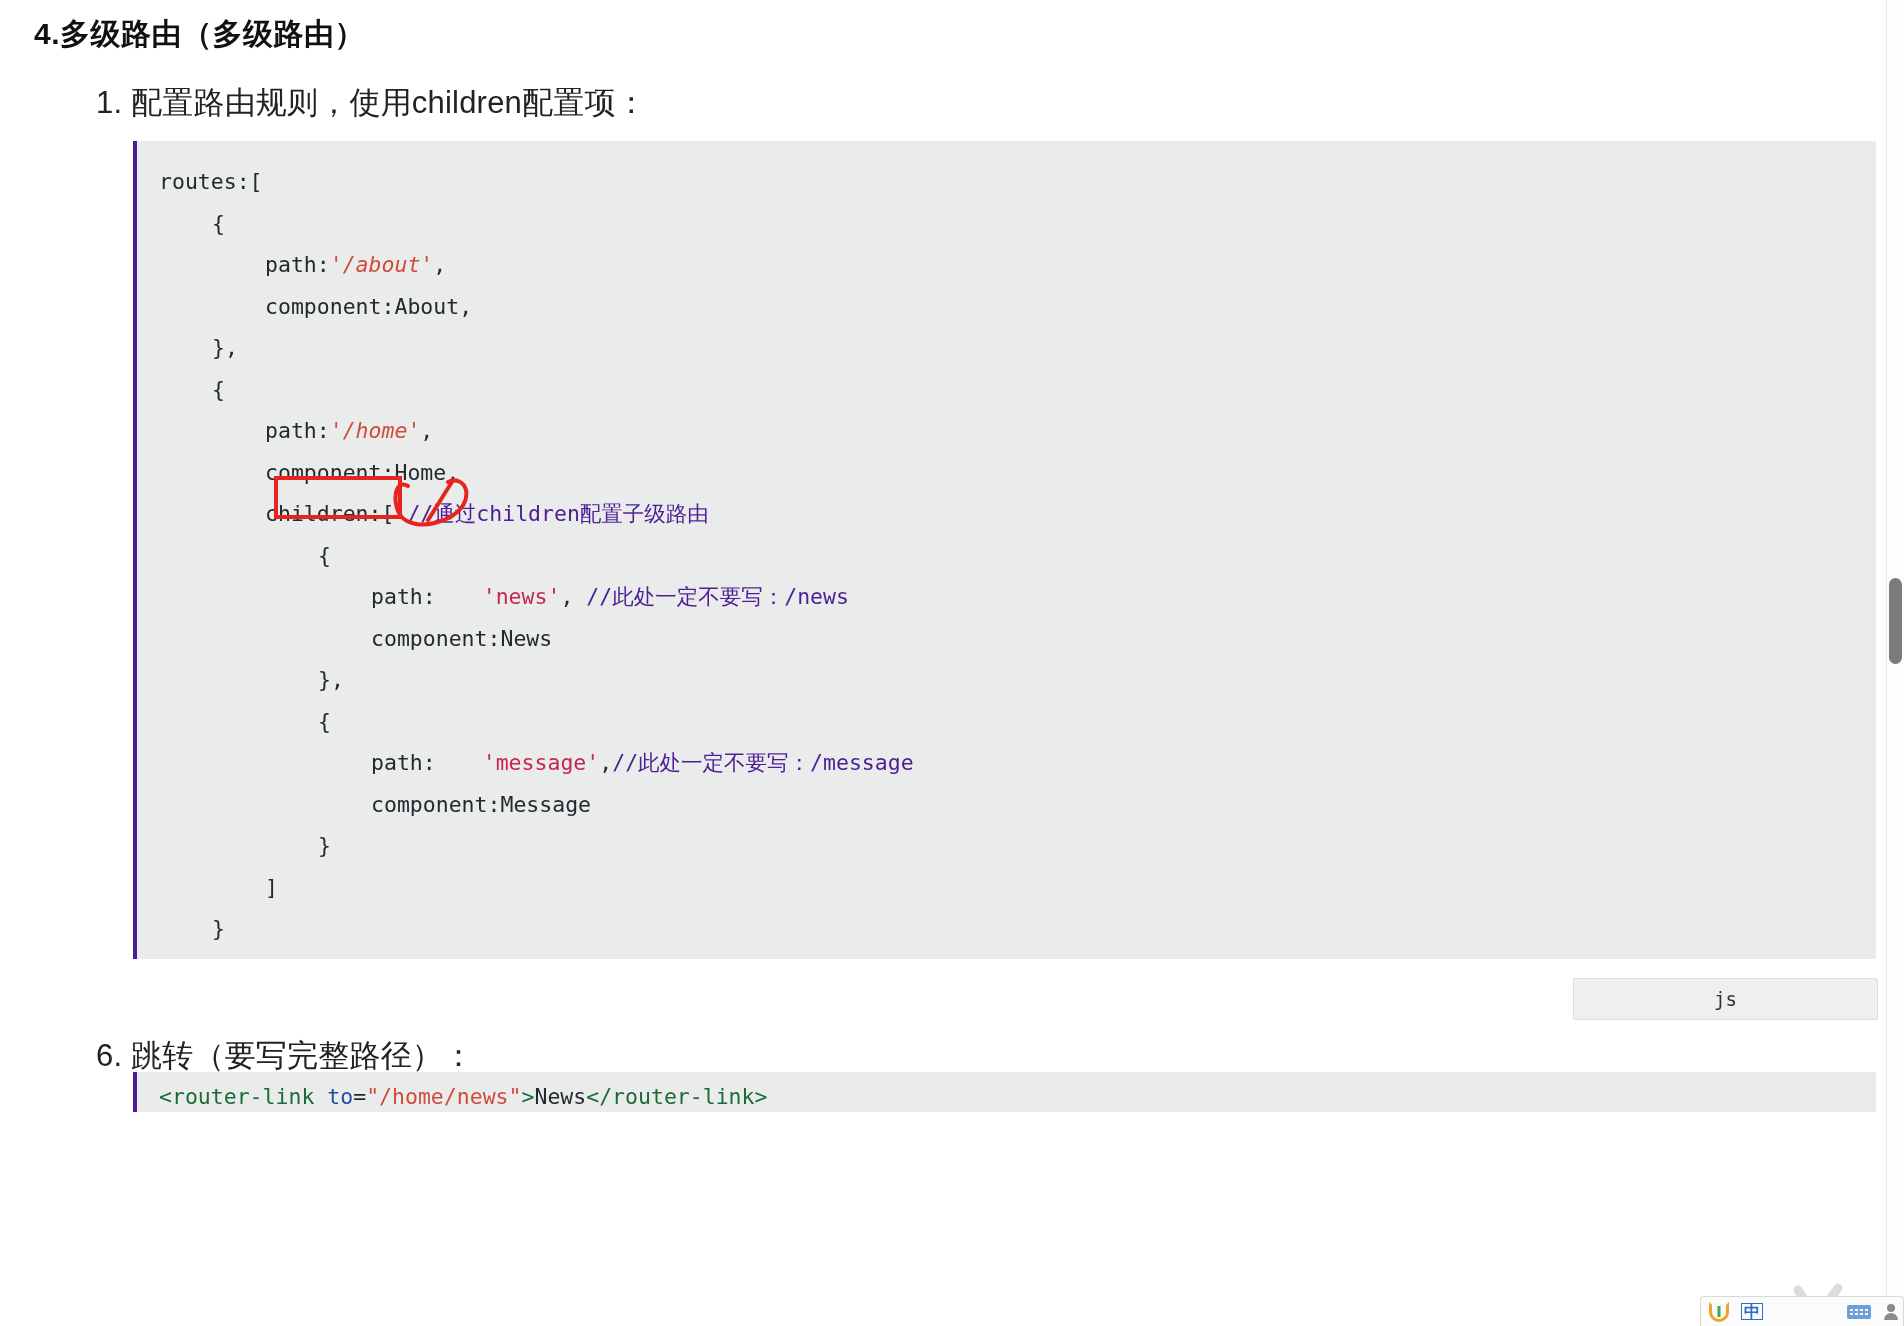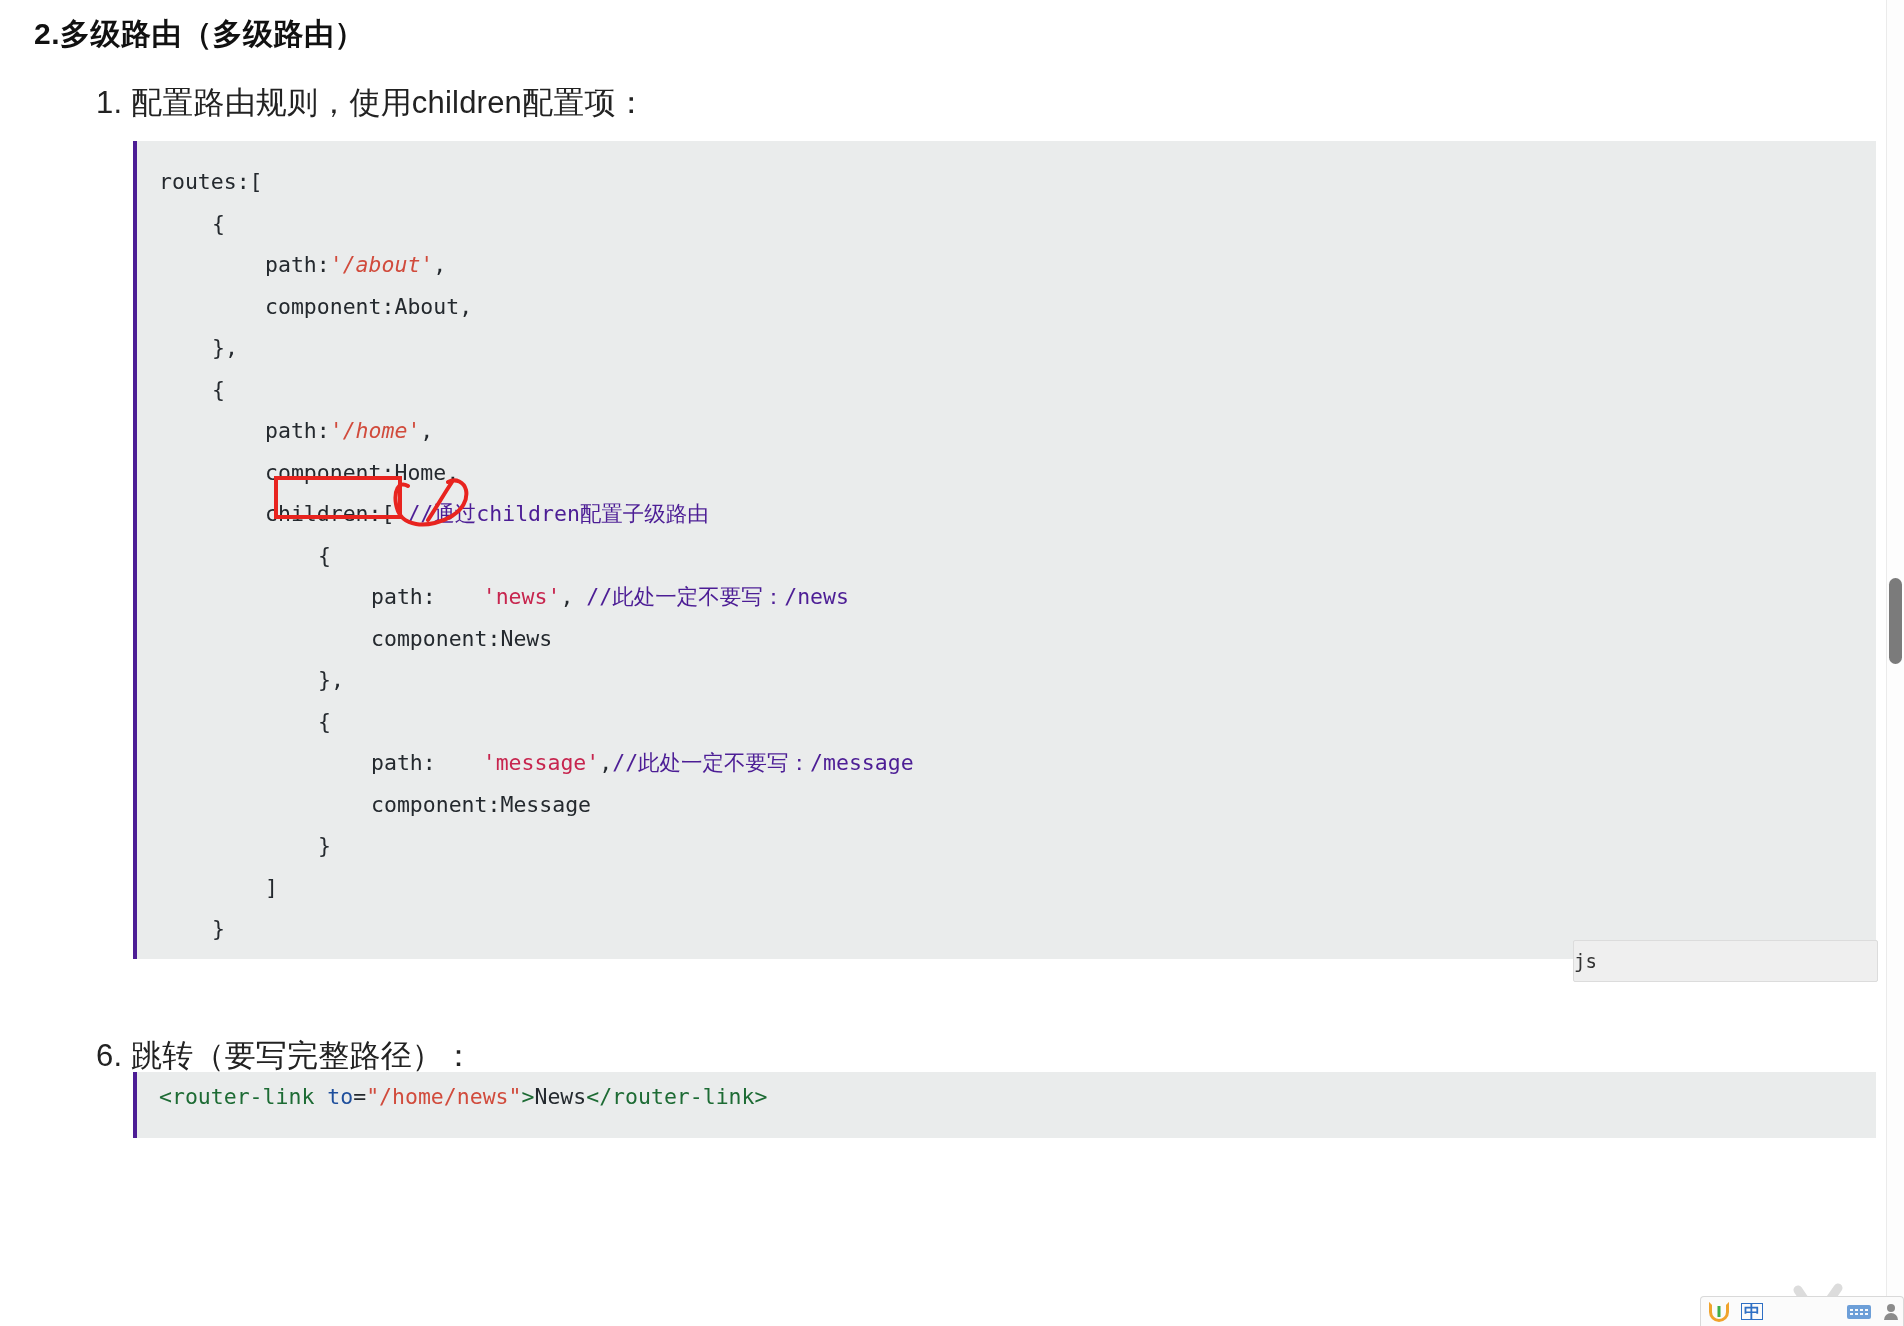--- a/index.html
+++ b/index.html
@@ -55,21 +55,21 @@
     width: 1743px;
     height: 818px;
     padding: 20px 0 20px 22px;
     font-size: 21.5px;
     line-height: 41.5px;
   }
   #code-routerlink {
     left: 133px;
     top: 1072px;
     width: 1743px;
-    height: 66px;
+    height: 40px;
     padding: 9px 0 9px 22px;
     font-size: 21.5px;
     line-height: 32px;
   }
 
   
   .t-plain  { color: #24292e; }
   .t-str    { color: #d14b3c; font-style: italic; }
   .t-str2   { color: #c7254e; margin-left: 47px; }
   .t-com    { color: #4c1d95; }
@@ -85,28 +85,29 @@
     top: 0;
     width: 1904px;
     height: 1326px;
     pointer-events: none;
   }
 
   
   .lang-badge {
     position: absolute;
     left: 1573px;
-    top: 940px;
+    top: 978px;
     width: 303px;
     height: 40px;
     background: #efefef;
     border: 1px solid #dcdcdc;
     border-radius: 2px;
     display: flex;
     align-items: center;
+    justify-content: center;
     font-family: "DejaVu Sans Mono", "Liberation Mono", monospace;
     font-size: 19px;
     color: #333333;
   }
 
   
   .scrollbar-track {
     position: absolute;
     right: 0;
     top: 0;
@@ -214,21 +215,21 @@
     left: 1780px;
     top: 1282px;
     width: 90px;
     height: 44px;
     pointer-events: none;
   }
 </style>
 </head>
 <body>
 
-<div class="page-heading">2.多级路由（多级路由）</div>
+<div class="page-heading">4.多级路由（多级路由）</div>
 
 <div class="step-label" id="step1">1. 配置路由规则，使用children配置项：</div>
 
 <div class="code-block" id="code-routes"><div style="padding-left: 0px;"><span class="t-plain">routes:[</span></div><div style="padding-left: 53px;"><span class="t-plain">{</span></div><div style="padding-left: 106px;"><span class="t-plain">path:</span><span class="t-str">'/about'</span><span class="t-plain">,</span></div><div style="padding-left: 106px;"><span class="t-plain">component:About,</span></div><div style="padding-left: 53px;"><span class="t-plain">},</span></div><div style="padding-left: 53px;"><span class="t-plain">{</span></div><div style="padding-left: 106px;"><span class="t-plain">path:</span><span class="t-str">'/home'</span><span class="t-plain">,</span></div><div style="padding-left: 106px;"><span class="t-plain">component:Home,</span></div><div style="padding-left: 106px;"><span class="t-plain">children</span><span class="t-plain">:[ </span><span class="t-com">//通过children配置子级路由</span></div><div style="padding-left: 159px;"><span class="t-plain">{</span></div><div style="padding-left: 212px;"><span class="t-plain">path:</span><span class="t-str2">'news'</span><span class="t-plain">, </span><span class="t-com">//此处一定不要写：/news</span></div><div style="padding-left: 212px;"><span class="t-plain">component:News</span></div><div style="padding-left: 159px;"><span class="t-plain">},</span></div><div style="padding-left: 159px;"><span class="t-plain">{</span></div><div style="padding-left: 212px;"><span class="t-plain">path:</span><span class="t-str2">'message'</span><span class="t-plain">,</span><span class="t-com">//此处一定不要写：/message</span></div><div style="padding-left: 212px;"><span class="t-plain">component:Message</span></div><div style="padding-left: 159px;"><span class="t-plain">}</span></div><div style="padding-left: 106px;"><span class="t-plain">]</span></div><div style="padding-left: 53px;"><span class="t-plain">}</span></div><div style="padding-left: 0px;"><span class="t-plain">]</span></div></div>
 
 <div class="lang-badge">
   <span>js</span>
 </div>
 
 <div class="step-label" id="step2">6. 跳转（要写完整路径）：</div>

